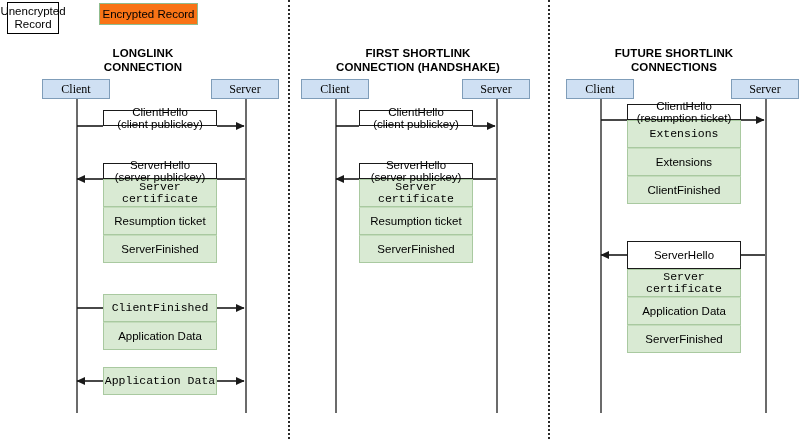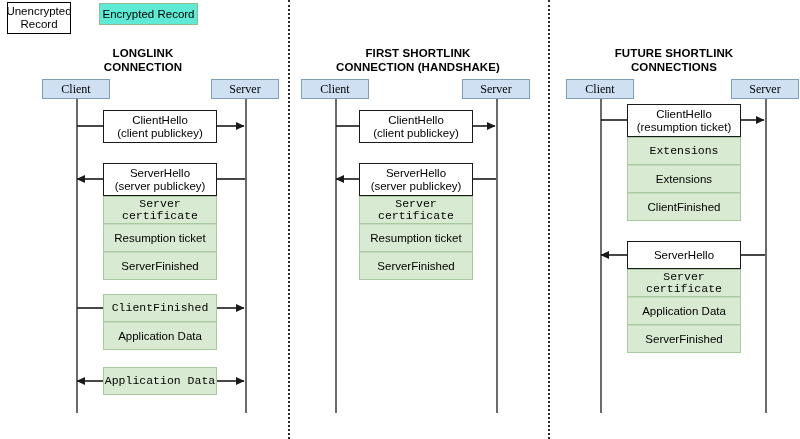--- a/index.html
+++ b/index.html
@@ -26,21 +26,21 @@
     align-items: center;
     justify-content: center;
     text-align: center;
     font-size: 11.5px;
     line-height: 13px;
     border: 1.6px solid #000;
     background: #ffffff;
   }
   .legend-box.enc {
     border: 1px solid #8fbc8f;
-    background: #5eead4;
+    background: #f97316;
   }
 
   
   .separator {
     position: absolute;
     top: 0;
     width: 0;
     height: 439px;
     border-left: 2.5px dotted #2b2b2b;
   }
@@ -92,21 +92,21 @@
     text-align: center;
     font-size: 11.5px;
     line-height: 12.5px;
     position: relative;
   }
   .msg-row.unenc {
     background: #ffffff;
     border: 1.4px solid #1a1a1a;
     z-index: 3;
   }
-  .msg-row.unenc.two-line { height: 33px; }
+  .msg-row.unenc.two-line { height: 16px; }
   .msg-row.enc {
     background: #d9ead3;
     border-left: 1.2px solid #a9c9a0;
     border-right: 1.2px solid #a9c9a0;
     border-bottom: 1.2px solid #a9c9a0;
     border-top: 1.2px solid #c3dcbb;
   }
   .msg-row.enc.first { border-top: 1.2px solid #a9c9a0; font-family: Liberation Mono, monospace; }
 
   
@@ -115,21 +115,21 @@
     left: 0; top: 0;
     width: 800px; height: 439px;
     pointer-events: none;
     z-index: 1;
   }
 </style>
 </head>
 <body>
 
 <div id="legend">
-  <div class="legend-box" style="left:7px; top:2px; width:64px; height:32px;">
+  <div class="legend-box" style="left:7px; top:2px; width:52px; height:32px;">
     <span>Unencrypted Record</span>
   </div>
   <div class="legend-box enc" style="left:99px; top:3px; width:99px; height:22px;">
     <span>Encrypted Record</span>
   </div>
 </div>
 
 <div class="separator" style="left:288px;"></div>
 <div class="separator" style="left:548px;"></div>
 

